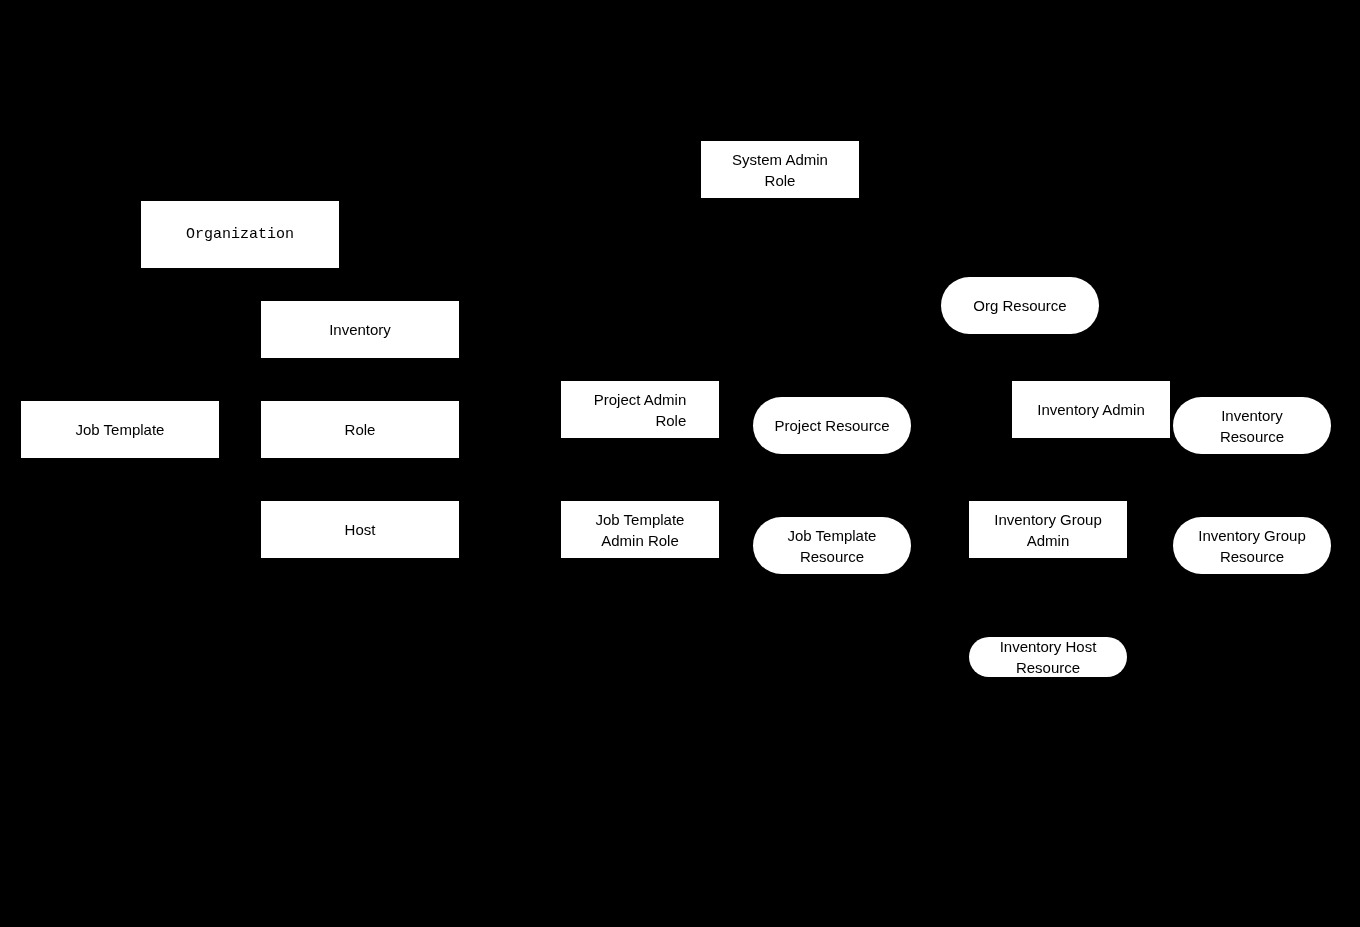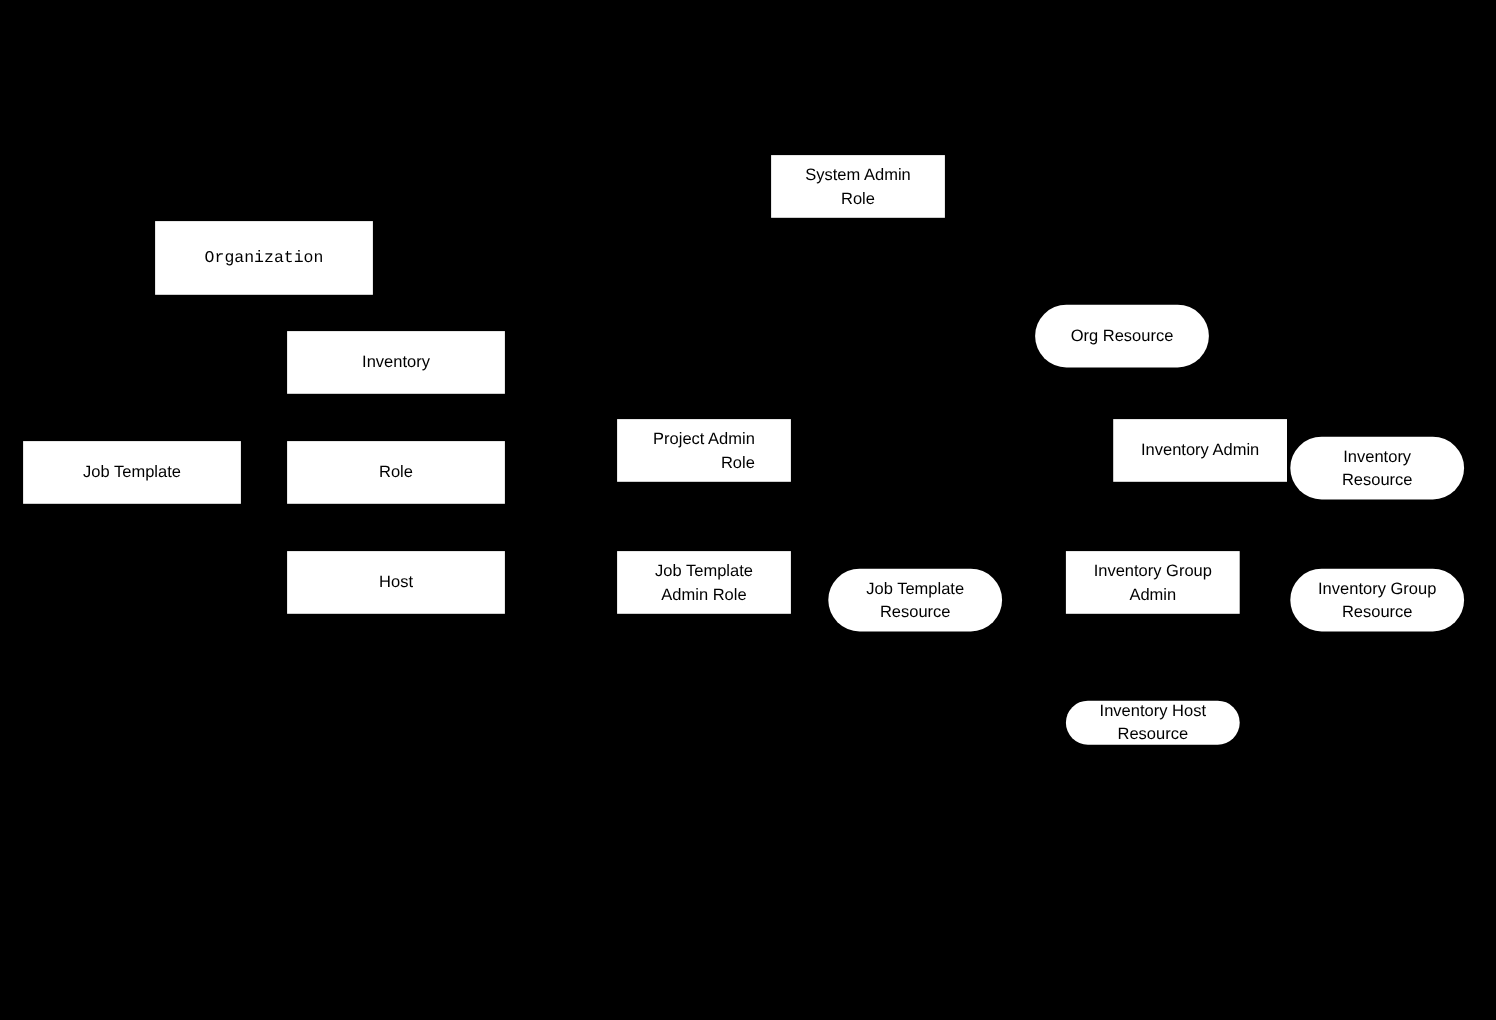--- a/index.html
+++ b/index.html
@@ -54,20 +54,21 @@
 
   <div class="node rect" style="left:701px; top:141px; width:158px; height:57px;">System Admin
 Role</div>
 
 
   <div class="node pill" style="left:941px; top:261px; width:158px; height:57px;">Org Resource</div>
 
   <div class="node rect" style="left:561px; top:381px; width:158px; height:57px;text-align:right;">Project Admin
 Role</div>
 
+  <div class="node pill" style="left:753px; top:381px; width:158px; height:57px;">Project Resource</div>
 
   <div class="node rect" style="left:969px; top:381px; width:158px; height:57px;margin-left:43px;">Inventory Admin</div>
 
   <div class="node pill" style="left:1173px; top:381px; width:158px; height:57px;">Inventory
 Resource</div>
 
   <div class="node rect" style="left:561px; top:501px; width:158px; height:57px;">Job Template
 Admin Role</div>
 
   <div class="node pill" style="left:753px; top:501px; width:158px; height:57px;">Job Template

